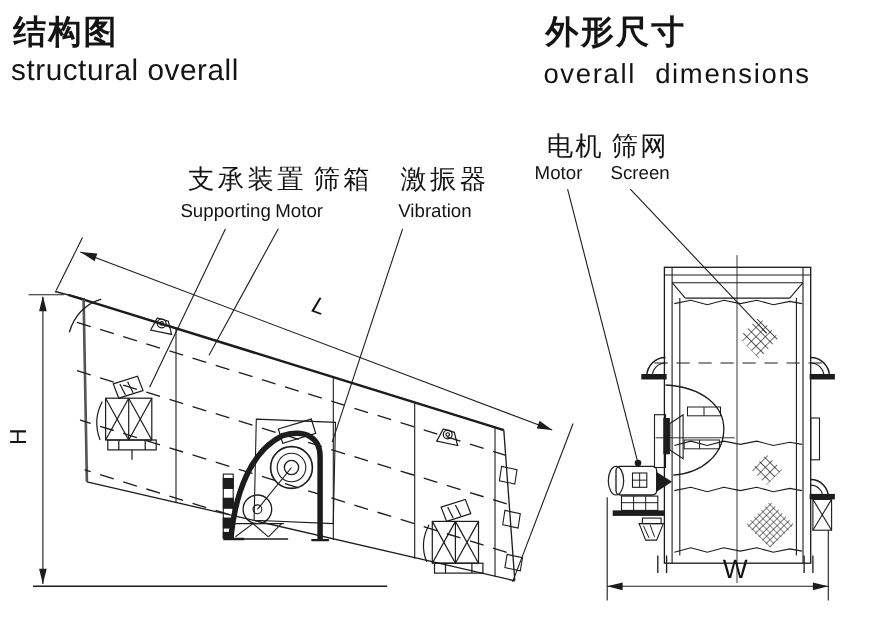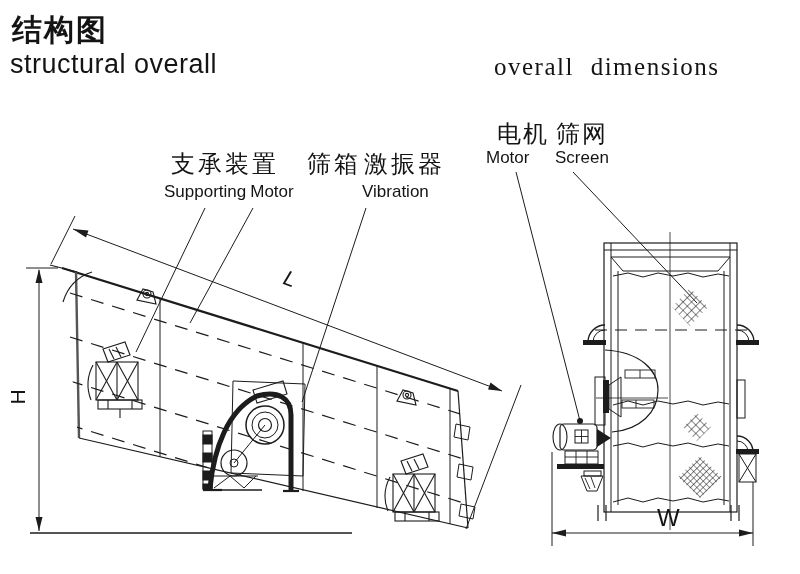--- a/index.html
+++ b/index.html
@@ -2,21 +2,21 @@
 <html><head>
 <meta charset="utf-8">
 <style>
   html,body{margin:0;padding:0;background:#fff;}
   #stage{position:relative;width:800px;height:574px;background:#fff;overflow:hidden;
          font-family:"Liberation Sans",sans-serif;color:#111;}
   #lineart{position:absolute;left:0;top:0;}
   .lbl{position:absolute;white-space:nowrap;line-height:1.05;color:#141414;}
   .title-zh{font-size:30px;font-weight:bold;letter-spacing:2px;}
   .title-en{font-size:27px;letter-spacing:.5px;}
-  .title-en-r{font-size:25px;letter-spacing:1.5px;word-spacing:9px;font-family:Liberation Serif, serif;}
+  .title-en-r{font-size:25px;letter-spacing:1.5px;word-spacing:9px;}
   .part-zh{font-size:24px;letter-spacing:3px;}
   .part-en{font-size:17px;text-align:right;}
   .row{display:flex;}
   .dim{font-size:21px;}
   .dim-h{left:10px;top:386px;transform:rotate(-90deg);transform-origin:center;}
   .dim-l{left:284px;top:268px;transform:rotate(20deg);font-style:italic;}
   .dim-w{left:657px;top:505px;font-size:24px;}
 </style>
 </head>
 <body>
@@ -256,23 +256,24 @@
       <polygon points="753,533 739,529.5 739,536.5" fill="#1c1c1c" stroke="none"></polygon>
       <line x1="552" y1="452" x2="552" y2="546"></line>
       <line x1="753" y1="482" x2="753" y2="546"></line>
     </g>
   </g>
 </svg>
 
   <div class="lbl title-zh" style="left:12px;top:14px">结构图</div>
   <div class="lbl title-en" style="left:10px;top:50px">structural overall</div>
 
+  <div class="lbl title-zh" style="left:496px;top:14px">外形尺寸</div>
   <div class="lbl title-en-r" style="left:494px;top:54px">overall dimensions</div>
 
-  <div class="lbl part-zh row" style="left:171px;top:151px;gap:28px">
+  <div class="lbl part-zh row" style="left:171px;top:151px;gap:6px">
     <span>支承装置</span>
     <span>筛箱</span>
   </div>
   <div class="lbl part-en row" style="left:164px;top:183px;gap:4px">
     <span>Supporting</span>
     <span>Motor</span>
   </div>
 
   <div class="lbl part-zh" style="left:364px;top:151px">激振器</div>
   <div class="lbl part-en" style="left:362px;top:183px">Vibration</div>

